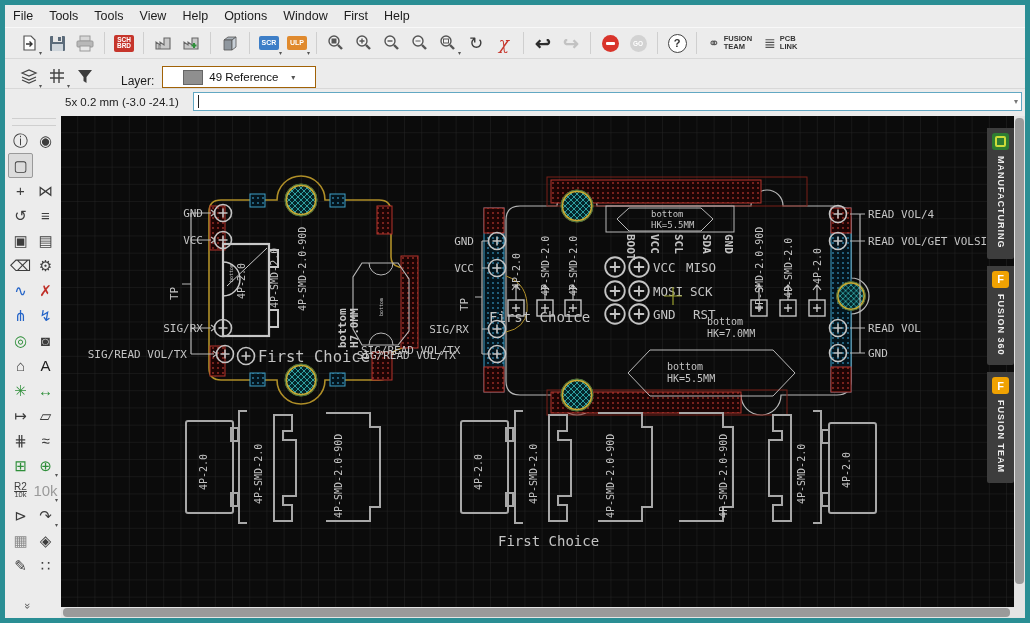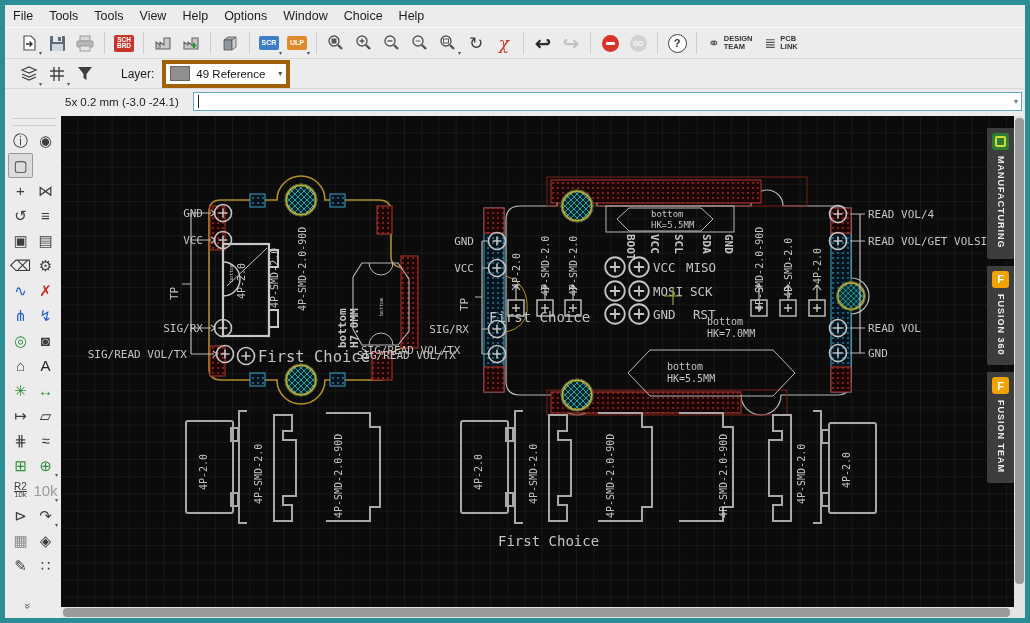--- a/index.html
+++ b/index.html
@@ -21,23 +21,23 @@
   .glyphbtn{font-size:17px;color:#3d3d3d;}
   .circ{width:17px;height:17px;border-radius:50%;display:flex;align-items:center;justify-content:center;font-size:10px;font-weight:bold;}
   .circ.stop{background:#d9342b;color:#fff;}
   .circ.stop i{display:block;width:9px;height:3px;background:#fff;border-radius:1px;}
   .circ.go{background:#d2d2d2;color:#fff;font-size:6.5px;}
   .circ.help{border:1.6px solid #444;color:#333;background:#fff;font-size:11px;}
   .wordbtn{display:flex;align-items:center;margin:0 6px;color:#3d3d3d;}
   .wordbtn .wtxt{font-size:7.5px;font-weight:bold;line-height:8px;margin-left:4px;color:#333;}
   .wordbtn .wglyph{font-size:14px;color:#555;}
   
-  .layerrow{height:29px;display:flex;align-items:center;background:#ececec;border-bottom:1px solid #d8d8d8;padding-left:10px;}
+  .layerrow{height:29px;display:flex;align-items:flex-end;background:#ececec;border-bottom:1px solid #d8d8d8;padding-left:10px;}
   .layerrow .lbl{font-size:12px;color:#1c1c1c;margin:0 8px 0 22px;}
-  .layersel{display:flex;align-items:center;background:#fff;border:4px solid #a16207;height:20px;padding:0 4px;min-width:112px;}
+  .layersel{display:flex;align-items:center;background:#fff;border:1px solid #a16207;height:20px;padding:0 20px;min-width:112px;}
   .layersel .sw{width:18px;height:13px;background:#8f8f8f;border:1px solid #666;margin-right:6px;}
   .layersel .nm{font-size:11.5px;color:#111;flex:1;}
   .layersel .car{font-size:8px;color:#555;margin-left:6px;}
   
   .cmdrow{height:25px;display:flex;align-items:center;background:#ececec;padding:0 3px 0 60px;}
   .coords{font-size:11.5px;color:#222;width:128px;white-space:nowrap;}
   .cmdinput{flex:1;height:17px;background:#fff;border:1px solid #62a8c3;display:flex;align-items:center;padding:0 4px;position:relative;}
   .cmdinput .cursorbar{width:1px;height:13px;background:#222;animation:blink 1.1s steps(1) infinite;}
   .cmdinput .val{font-size:11px;color:#111;}
   .cmdinput .car{position:absolute;right:3px;font-size:8px;color:#777;}
@@ -76,21 +76,21 @@
 <body>
 
 <div class="menubar">
     <span>File</span>
     <span>Tools</span>
     <span>Tools</span>
     <span>View</span>
     <span>Help</span>
     <span>Options</span>
     <span>Window</span>
-    <span>Choice</span>
+    <span>First</span>
     <span>Help</span>
   </div>
 
 <div class="tbar">
   <div class="tb-btn">
     <svg width="18" height="18">
         <path d="M4,2 h7 l4,4 v10 h-11 z" fill="#fdfdfd" stroke="#555" stroke-width="1.2"></path>
         <path d="M6,10 h6 m-2.5,-2.5 l2.5,2.5 -2.5,2.5" fill="none" stroke="#333" stroke-width="1.4"></path>
       </svg>
     <span class="bcaret">▾</span>
@@ -206,21 +206,21 @@
   <div class="tb-btn">
       <span class="circ go">GO</span>
     </div>
   <div class="tb-sep"></div>
   <div class="tb-btn">
       <span class="circ help">?</span>
     </div>
   <div class="tb-sep"></div>
   <div class="wordbtn">
     <span class="wglyph">⚭</span>
-    <span class="wtxt"><span>DESIGN</span><br><span>TEAM</span></span>
+    <span class="wtxt"><span>FUSION</span><br><span>TEAM</span></span>
   </div>
   <div class="wordbtn">
     <span class="wglyph">≣</span>
     <span class="wtxt"><span>PCB</span><br><span>LINK</span></span>
   </div>
 </div>
 
 <div class="layerrow">
   <div class="tb-btn">
     <svg width="18" height="17">

